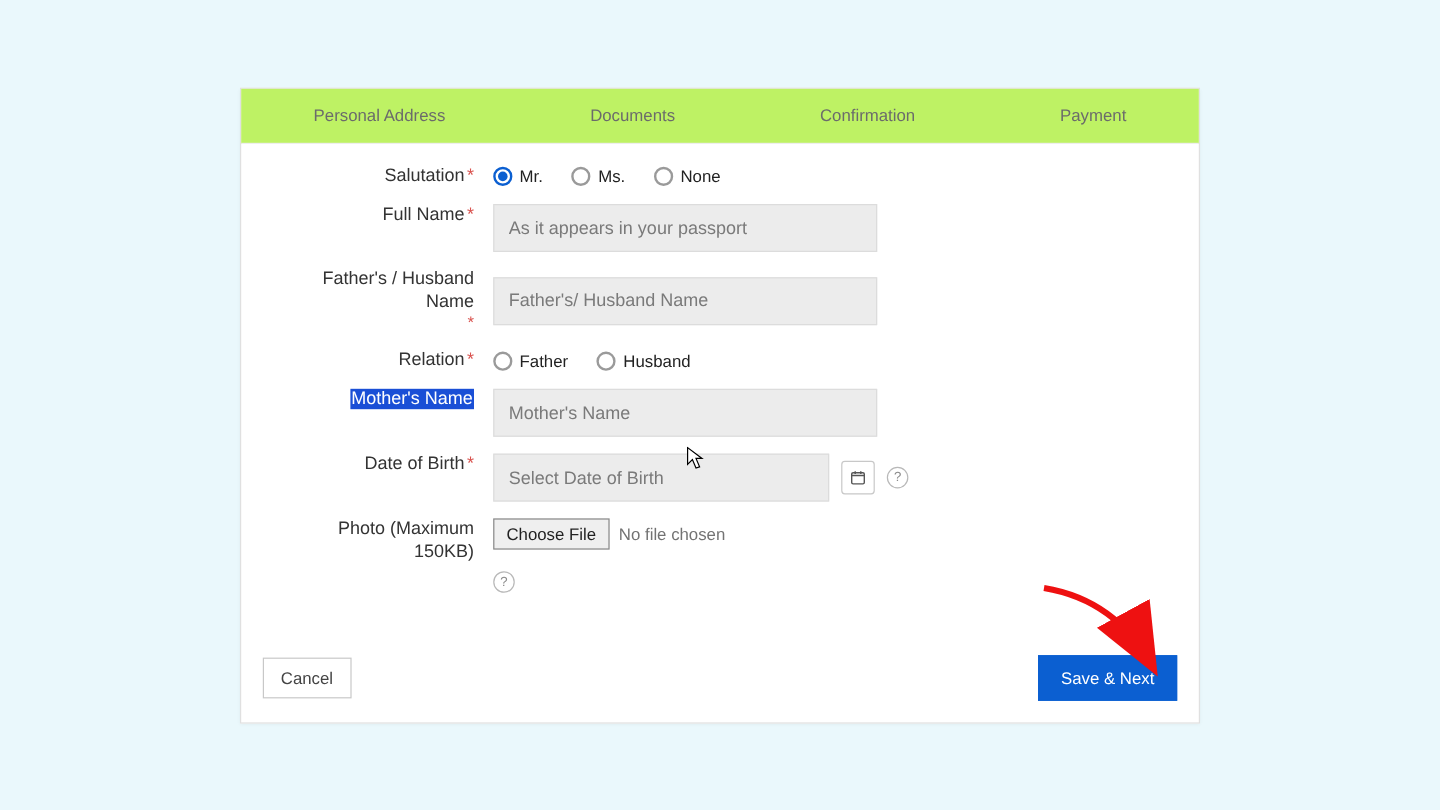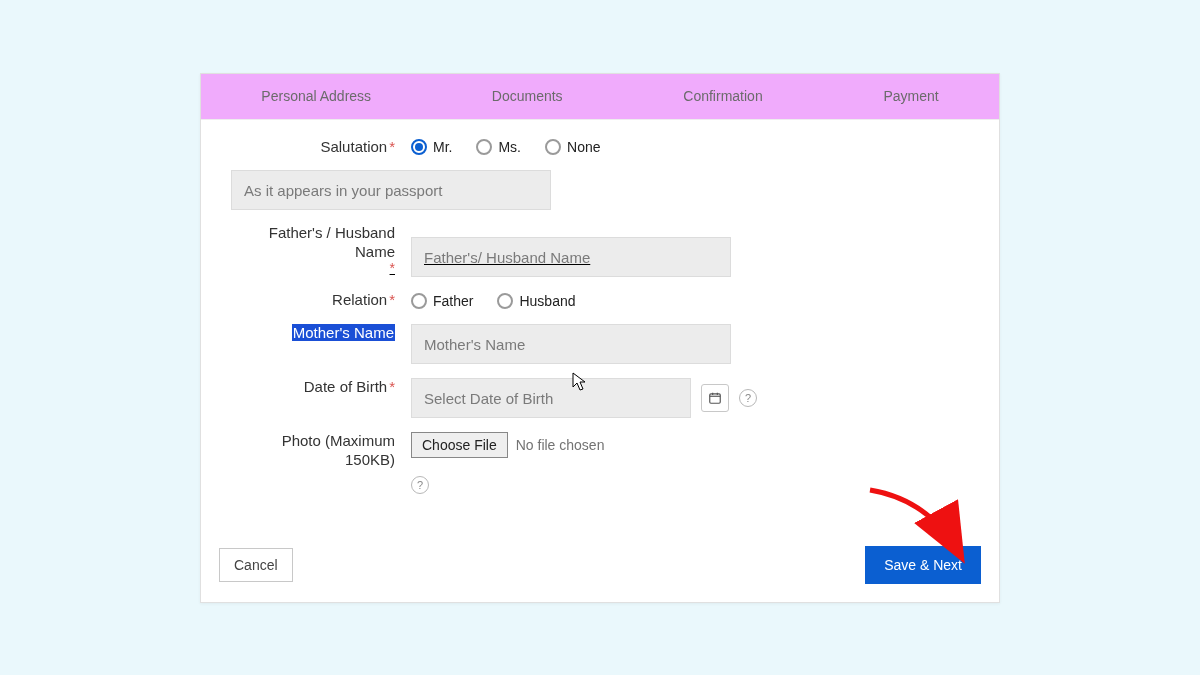--- a/index.html
+++ b/index.html
@@ -21,21 +21,21 @@
       box-shadow: 0 1px 3px rgba(0,0,0,0.05);
       position: relative;
       display: flex;
       flex-direction: column;
     }
     .steps {
       display: flex;
       justify-content: space-around;
       align-items: center;
       height: 46px;
-      background: #f0abfc;
+      background: #bef264;
       border-bottom: 1px solid #eee;
       color: #6b6b6b;
       font-size: 14px;
     }
     .step { cursor: default; }
     .form-area {
       flex: 1;
       padding: 18px 30px 10px 30px;
     }
     .row {
@@ -159,26 +159,29 @@
           <span>Ms.</span>
         </span>
         <span class="radio-wrap">
           <span class="radio"></span>
           <span>None</span>
         </span>
       </div>
     </div>
 
     <div class="row">
+      <div class="label-col">
+        <span>Full Name</span><span class="req">*</span>
+      </div>
       <div class="input-col">
         <input class="text-input" placeholder="As it appears in your passport" style="">
       </div>
     </div>
 
-    <div class="row" style="align-items:flex-end;text-decoration:underline;">
+    <div class="row" style="align-items:center;">
       <div class="label-col">
         <span class="multi">Father's / Husband Name</span>
         <span class="label-below-req">*</span>
       </div>
       <div class="input-col">
         <input class="text-input" placeholder="Father's/ Husband Name" style="">
       </div>
     </div>
 
     <div class="row">

